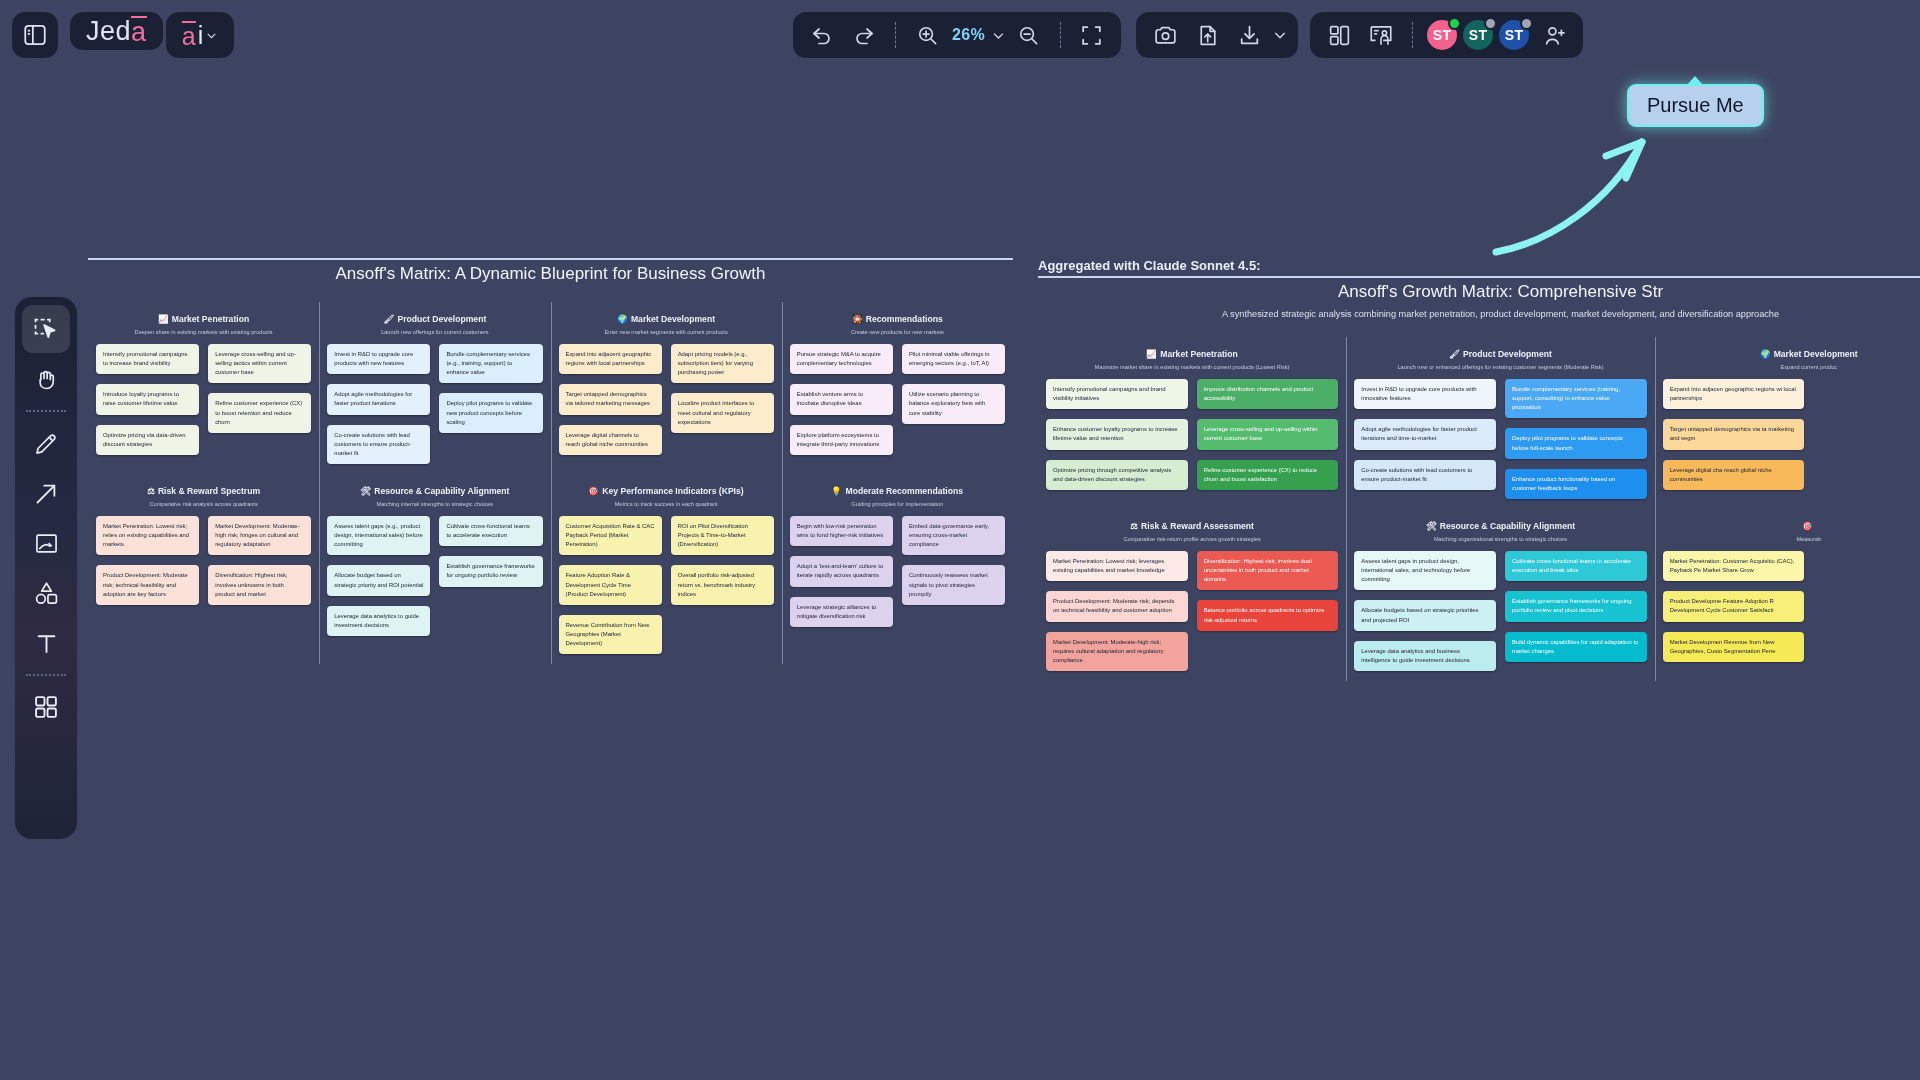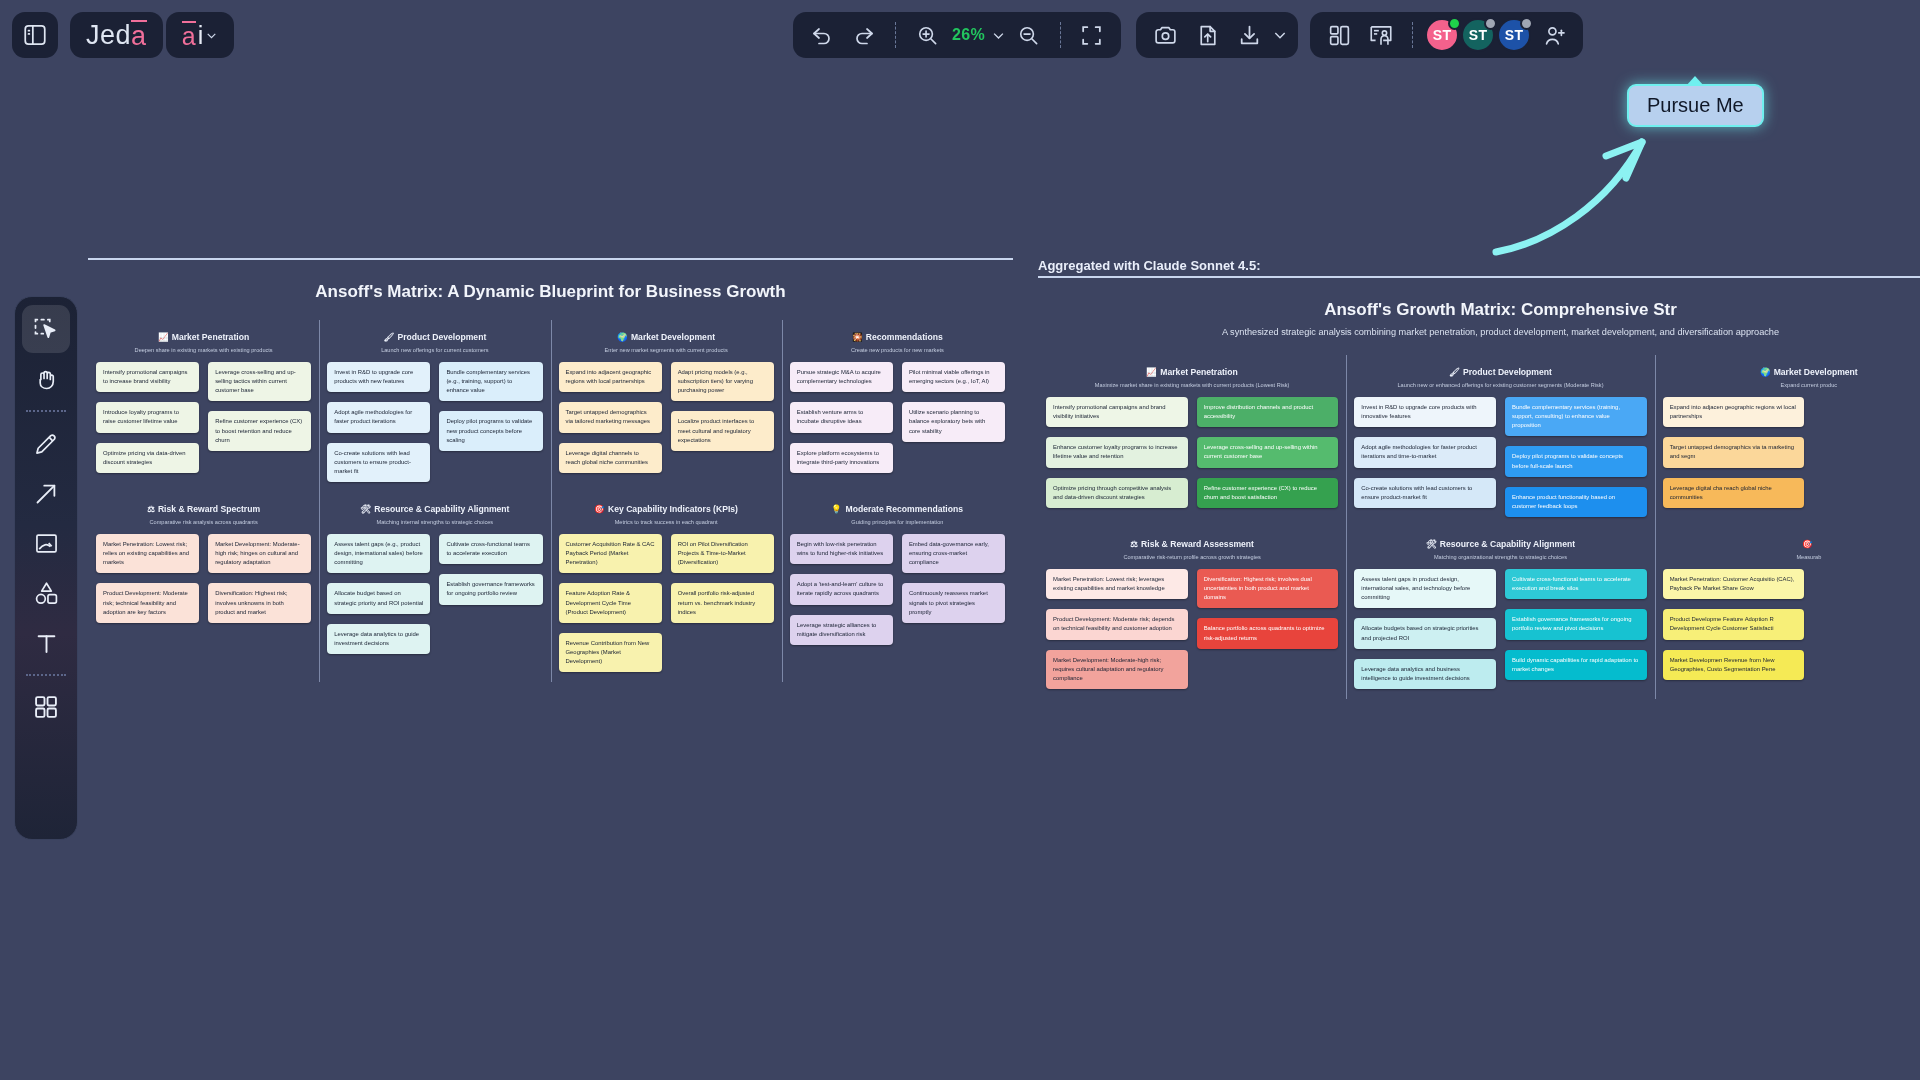--- a/index.html
+++ b/index.html
@@ -15,21 +15,21 @@
   .topbar { position: absolute; top: 0; left: 0; width: 1920px; height: 70px; z-index: 40; }
 
   .tb-btn {
     background: #1b2135; border-radius: 13px;
     display: flex; align-items: center; justify-content: center;
     color: #e6ebf5;
   }
 
   .sidebar-toggle { position: absolute; left: 12px; top: 12px; width: 46px; height: 46px; }
   .brand {
-    position: absolute; left: 70px; top: 12px; height: 46px; min-width: 88px;
+    position: absolute; left: 70px; top: 12px; height: 38px; min-width: 88px;
     padding: 0 16px; font-size: 27px; letter-spacing: .5px;
   }
   .brand .w { color: #dfe6f2; }
   .brand .p { color: #f06f9a; }
   .ai-btn {
     position: absolute; left: 166px; top: 12px; height: 46px; width: 68px;
     font-size: 25px; gap: 2px;
   }
   .ai-btn .p { color: #f06f9a; }
   .ai-btn .i { color: #e6ebf5; }
@@ -38,21 +38,21 @@
   .grp { position: absolute; top: 12px; height: 46px; background: #1b2135; border-radius: 13px;
          display: flex; align-items: center; padding: 0 10px; gap: 4px; }
   .grp-zoom { left: 793px; }
   .grp-io   { left: 1136px; }
   .grp-share{ left: 1310px; }
 
   .ic { width: 38px; height: 38px; display: flex; align-items: center; justify-content: center;
         color: #cfd8ea; border-radius: 9px; }
   .ic svg { display:block; }
   .divider { width: 0; border-left: 1px dashed #6a7798; height: 26px; margin: 0 8px; }
-  .zoomval { color: #22c55e; font-size: 16px; font-weight: bold; letter-spacing: .3px; padding: 0 2px; text-align: center; }
+  .zoomval { color: #7dd3fc; font-size: 16px; font-weight: bold; letter-spacing: .3px; padding: 0 2px; text-align: center; }
 
   .avatars { display: flex; align-items: center; gap: 2px; }
   .av { position: relative; width: 34px; height: 34px; border-radius: 50%;
         display:flex; align-items:center; justify-content:center;
         color:#fff; font-size:14px; font-weight:bold; letter-spacing:.3px;
         border: 2px solid #1b2135; }
   .av.a1 { background:#f4618c; }
   .av.a2 { background:#13635f; }
   .av.a3 { background:#1d52a8; }
   .av .dot { position:absolute; top:-3px; right:-4px; width:13px; height:13px; border-radius:50%;
@@ -84,21 +84,21 @@
   .tool { width: 48px; height: 48px; display:flex; align-items:center; justify-content:center;
           color:#e2e8f5; border-radius: 11px; }
   .tool.active { background: rgba(255,255,255,.12); }
   .tsep { width: 40px; border-top: 2px dotted #5c668a; margin: 5px 0; }
 
   
   .board { position: absolute; }
   .board-label { color:#e9eefa; font-size: 13px; font-weight: bold; padding-bottom: 3px; }
   .board-rule  { border-top: 2px solid #c9d6ee; }
 
-  .board-title { color:#f2f5fb; font-size: 17px; text-align:center; margin-top: 22px; font-weight: bold; }
+  .board-title { color:#f2f5fb; font-size: 17px; text-align:center; margin-top: 4px; }
   .board-sub   { color:#dbe2f0; font-size: 9.2px; text-align:center; margin-top: 7px; padding: 0 8px; }
 
   .matrix { display:grid; margin-top: 18px; }
   .quad { position:relative; padding: 6px 8px 10px 8px; }
   .quad-head { text-align:center; }
   .quad-title { color:#eef2fb; font-size: 8.6px; font-weight: 600; display:inline-flex; gap:3px; align-items:center;}
   .quad-sub   { color:#c4cde0; font-size: 5.6px; margin-top: 3px; }
   .cards { margin-top: 9px; display:grid; grid-template-columns: 1fr 1fr; column-gap: 9px; row-gap: 0px; align-content:start;}
   .col { display:flex; flex-direction:column; gap: 10px; }
   .card {
@@ -457,21 +457,21 @@
           </div>
           <div class="col">
             <div class="card c-rc">Cultivate cross-functional teams to accelerate execution</div>
             <div class="card c-rc">Establish governance frameworks for ongoing portfolio review</div>
           </div>
         </div>
       </div>
       <div class="quad">
         <div class="quad-head"><div class="quad-title">
             <span>🎯</span>
-            <span>Key Capability Indicators (KPIs)</span>
+            <span>Key Performance Indicators (KPIs)</span>
           </div><div class="quad-sub">Metrics to track success in each quadrant</div></div>
         <div class="cards">
           <div class="col">
             <div class="card c-kpi">Customer Acquisition Rate &amp; CAC Payback Period (Market Penetration)</div>
             <div class="card c-kpi">Feature Adoption Rate &amp; Development Cycle Time (Product Development)</div>
             <div class="card c-kpi">Revenue Contribution from New Geographies (Market Development)</div>
           </div>
           <div class="col">
             <div class="card c-kpi">ROI on Pilot Diversification Projects &amp; Time-to-Market (Diversification)</div>
             <div class="card c-kpi">Overall portfolio risk-adjusted return vs. benchmark industry indices</div>

